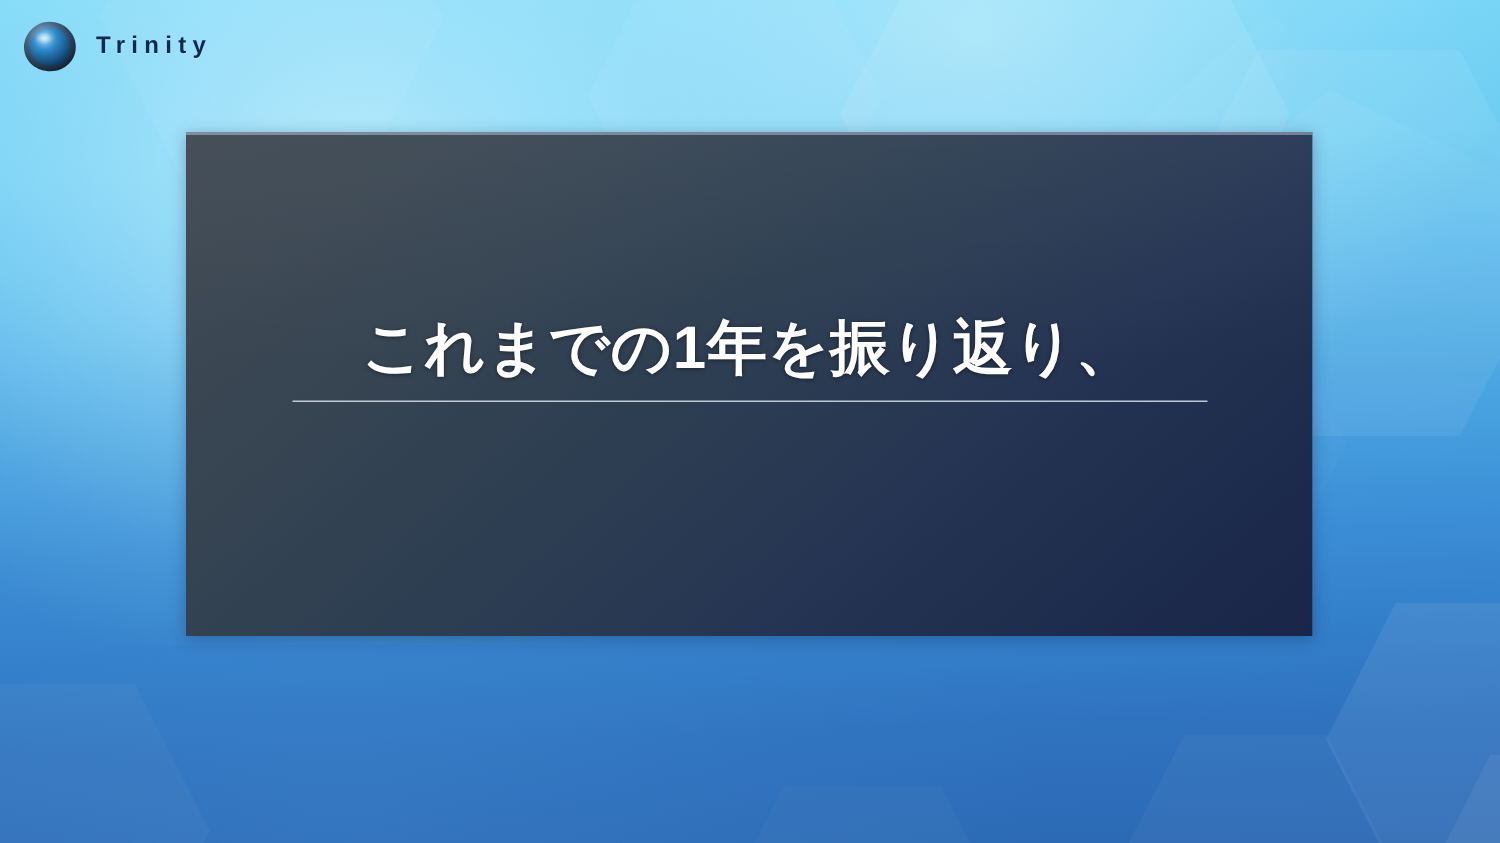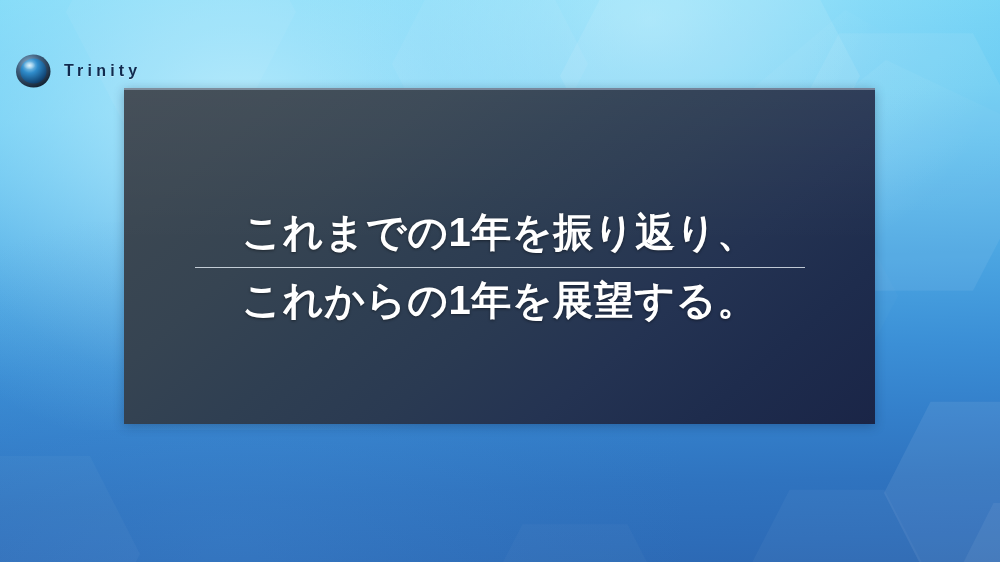--- a/index.html
+++ b/index.html
@@ -109,21 +109,20 @@
   }
 
   
   .logo {
     position: absolute;
     left: 14px; top: 14px;
     display: flex;
     align-items: center;
     gap: 12px;
     height: 34px;
-    margin-top: 40px;
   }
   .logo-mark {
     position: relative;
     width: 38px; height: 36px;
     flex: none;
   }
   .logo-mark svg { display: block; }
   .logo-word {
     color: #102a4e;
     font-size: 16px;
@@ -234,17 +233,16 @@
     </span>
     <span class="logo-word">Trinity</span>
   </div>
 
   <div class="panel">
     <div class="panel-sheen"></div>
 
     <div class="headline">
       <div class="hl-line">これまでの1年を振り返り、</div>
       <div class="hl-rule"></div>
-      <div class="hl-line">これからの1年を展望する。</div>
     </div>
   </div>
 
 </div>
 
 </body></html>

